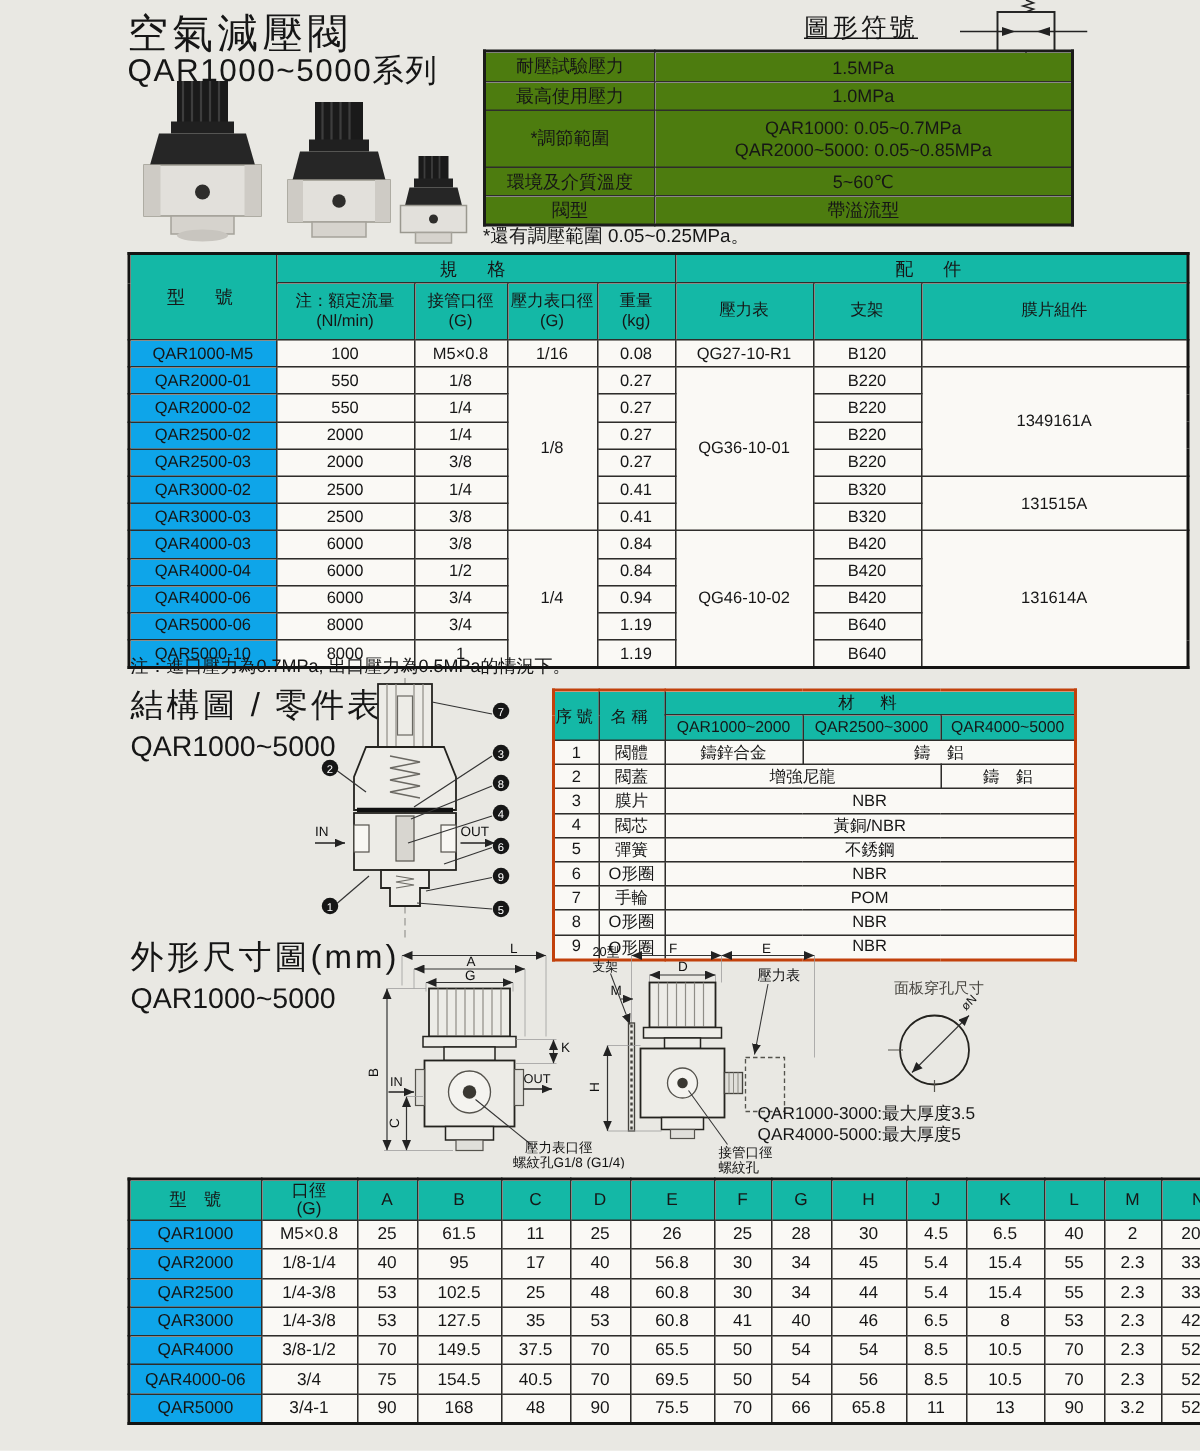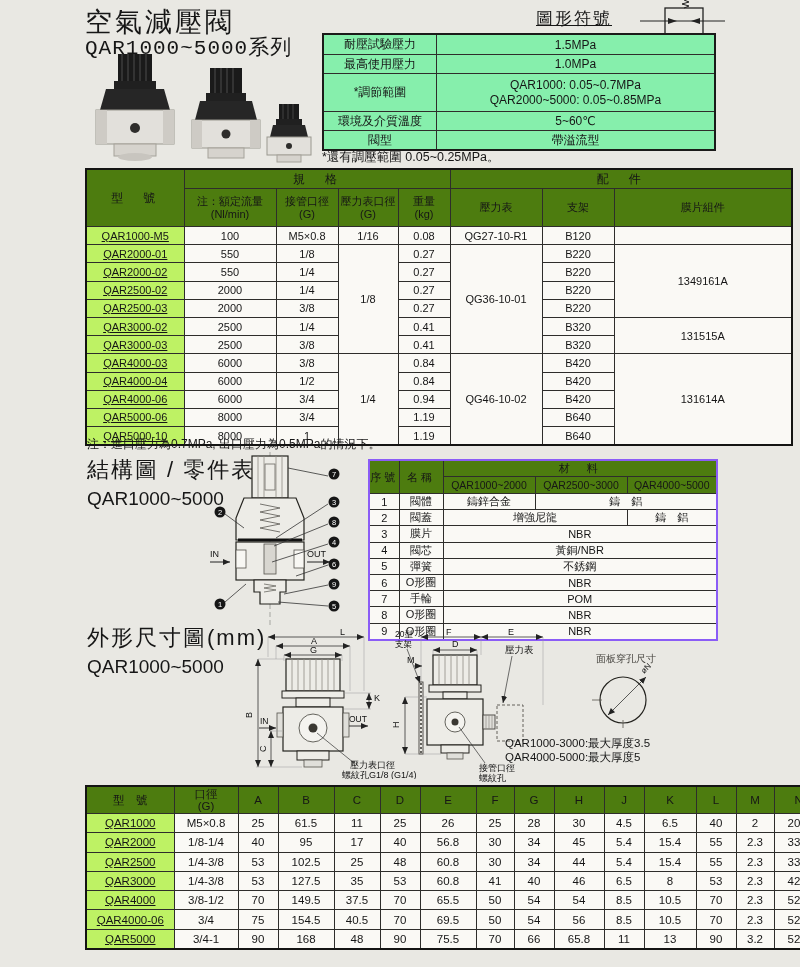--- a/index.html
+++ b/index.html
@@ -1,53 +1,53 @@
 <!DOCTYPE html>
 <html><head>
 <meta charset="utf-8">
 <style>
   html,body{margin:0;padding:0;}
   .page{position:relative;width:800px;height:967px;background:#e9e8e3;overflow:hidden;
         font-family:"Liberation Sans","DejaVu Sans",sans-serif;color:#161616;}
   .abs{position:absolute;}
   
   .page-title{left:85px;top:4px;font-size:27px;letter-spacing:3px;}
-  .page-series{left:85px;top:33px;font-size:21px;letter-spacing:1px;font-family:Liberation Mono, monospace;}
+  .page-series{left:85px;top:33px;font-size:21px;letter-spacing:1px;}
   .symbol-label{left:536px;top:7px;font-size:17px;letter-spacing:2px;text-decoration:underline;}
   .sec-title{font-size:22px;letter-spacing:2px;}
   .sec-series{font-size:19px;}
   
   table{border-collapse:collapse;table-layout:fixed;}
   th,td{border:1px solid #2e2d2b;text-align:center;vertical-align:middle;
         font-weight:normal;padding:0;overflow:hidden;white-space:nowrap;}
-  th{background:#4d7c0f;}
+  th{background:#14b8a6;}
   td{background:#faf9f5;}
-  .gray{background:#bef264;text-decoration:underline;}
+  .gray{background:#0ea5e9;}
   
   .spec-table{left:322px;top:33px;width:394px;font-size:12px;border:2px solid #1b1b1a;}
-  .spec-table td{background:#86efac;}
+  .spec-table td{background:#4d7c0f;}
   .spec-table .lbl{width:112px;}
   .spec-table .r1 td{height:19px;}
   .spec-table .r2 td{height:18px;margin-top:32px;}
   .spec-table .r3 td{height:37px;}
   .spec-table .r4 td{height:18px;margin-top:40px;}
   .spec-table .r5 td{height:18px;}
   .two-line div{line-height:15px;}
   .spec-note{left:322px;top:149px;font-size:12.5px;}
   
   .main-table{left:85px;top:168px;width:706px;font-size:11px;border:2px solid #141413;}
   .main-table thead tr.grp th{height:18px;font-size:12px;letter-spacing:4px;}
   .main-table thead tr.sub th{height:37px;line-height:13px;}
   .main-table tbody td{height:17.2px;}
   .main-note{left:87px;top:436px;font-size:12px;}
   
   .struct-title{left:87px;top:455px;}
   .struct-series{left:87px;top:488px;}
   .struct-svg{left:208px;top:452px;}
-  .parts-table{left:368px;top:459px;width:348px;font-size:11px;border:2px solid #8b5cf6;}
+  .parts-table{left:368px;top:459px;width:348px;font-size:11px;border:2px solid #c2410c;}
   .parts-table thead tr:first-child th{height:14px;letter-spacing:3px;}
   .parts-table thead tr:last-child th{height:16px;font-size:10.5px;letter-spacing:0;}
   .parts-table tbody td{height:15.2px;}
   
   .dim-title{left:87px;top:623px;}
   .dim-series{left:87px;top:656px;}
   .front-svg{left:238px;top:627px;}
   .side-svg{left:393px;top:627px;}
   .panel-svg{left:578px;top:650px;}
   .panel-notes{left:505px;top:736px;font-size:11.5px;line-height:14px;}

